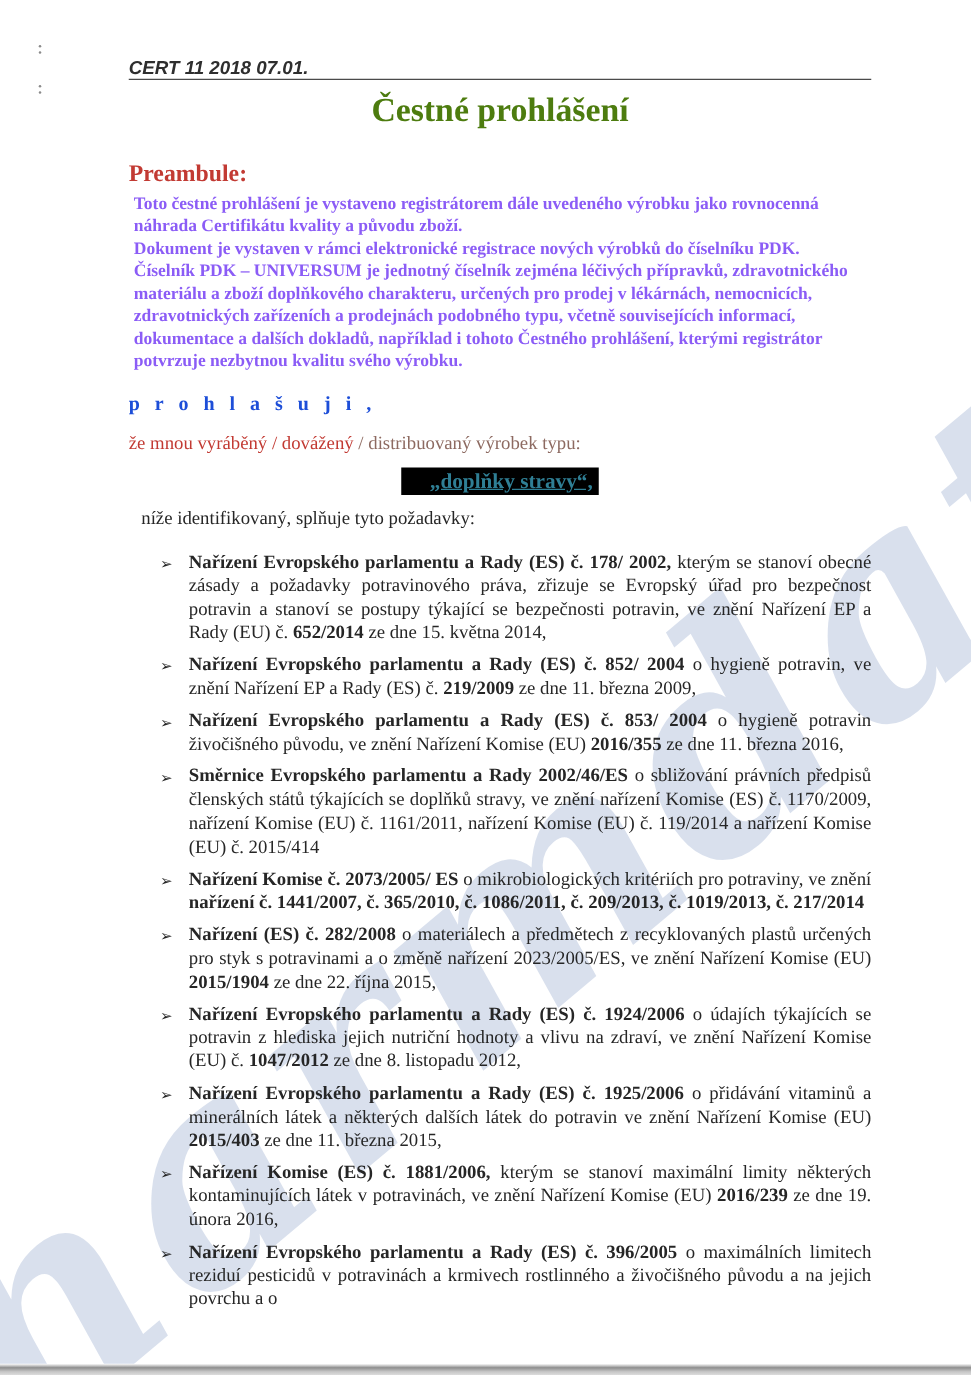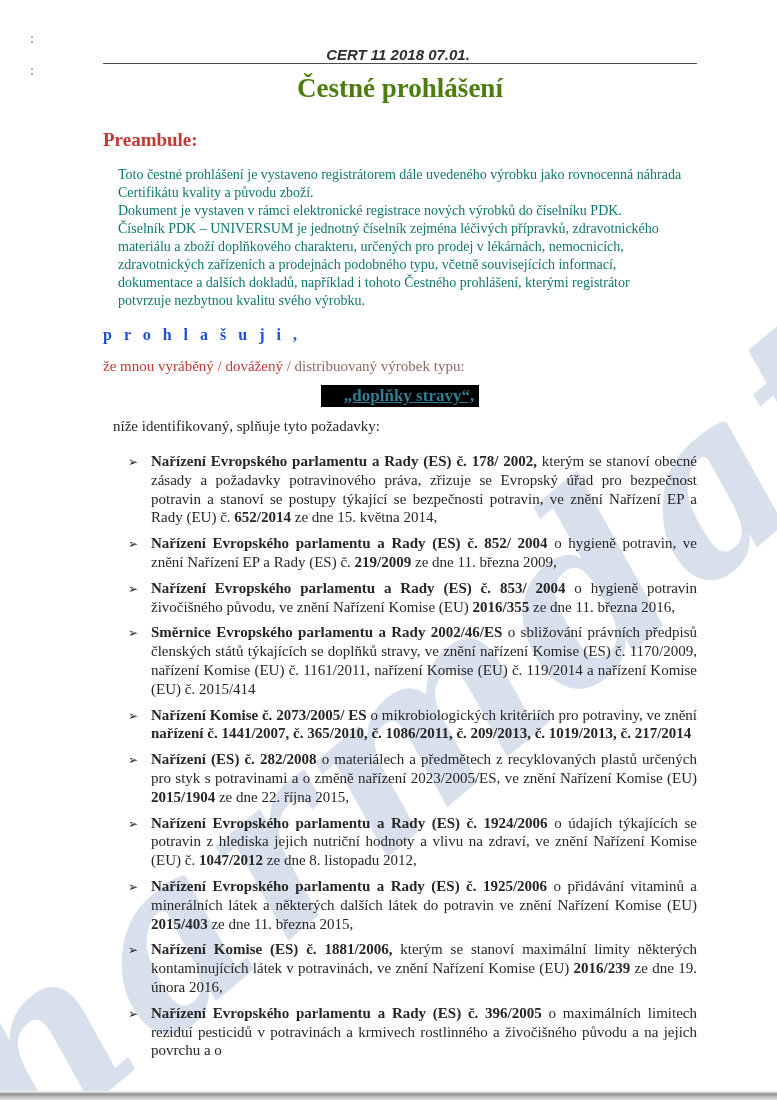--- a/index.html
+++ b/index.html
@@ -34,21 +34,21 @@
   .artifact i { display:block; width:2px; height:2px; background:#8a8a8a; border-radius:50%; margin-bottom:3px; }
   .a1 { left: 31px; top: 36px; }
   .a2 { left: 31px; top: 68px; }
   .scan-edge {
     position: absolute; left: 0; right: 0; bottom: 0; height: 9px; z-index: 3;
     background: linear-gradient(to bottom, #ffffff 0%, #8e8e8e 35%, #c6c6c6 70%, #dcdcdc 100%);
   }
   
   .content { position: relative; z-index: 1; margin: 0 80px 0 103px; padding-top: 46px; }
   .doc-ref {
-    text-align: center;
+    text-align: left;
     font-family: "Liberation Sans", sans-serif;
     font-style: italic;
     font-weight: bold;
     font-size: 15px;
     color: #2e2e2e;
     padding-right: 4px;
   }
   hr.rule { border: none; border-top: 1.5px solid #4a4a4a; margin: 0; }
   .top-rule { margin-top: 17px; }
   .title {
@@ -65,23 +65,23 @@
     font-weight: bold;
     font-size: 15px;
   }
   .preamble-heading {
     margin: 25px 0 2px 0;
     color: #c23a33;
     font-size: 19px;
     font-weight: bold;
   }
   .preamble {
-    margin: 15px;
-    color: #0f766e;
-    font-weight: normal;
+    margin: 4px;
+    color: #8b5cf6;
+    font-weight: bold;
     font-size: 14px;
     line-height: 18px;
     white-space: pre-line;
   }
   .declarant {
     margin: 13px 0 0 0;
     text-indent: 31px;
     color: #c23a33;
     font-size: 15px;
   }

